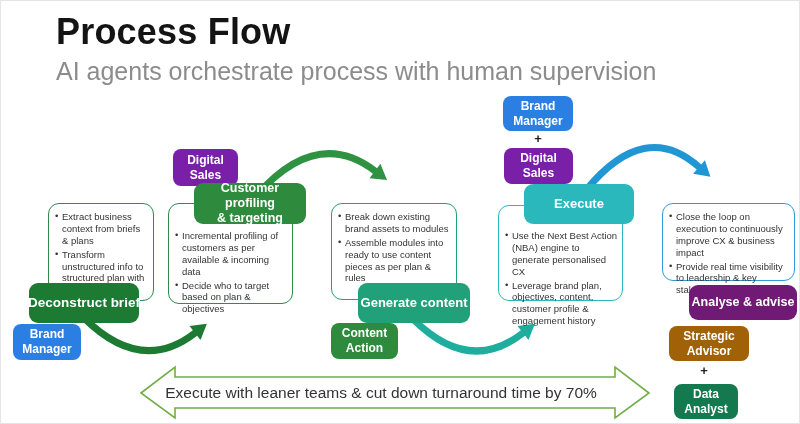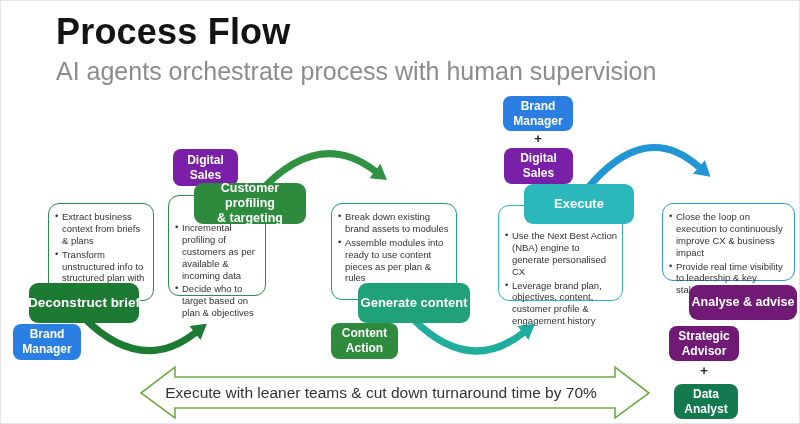--- a/index.html
+++ b/index.html
@@ -76,21 +76,21 @@
       <li>Transform unstructured info to structured plan with clear objectives</li>
     </ul>
   </div>
   <div class="abs stage-title nowrap" style="left: 28px; top: 282px; width: 110px; height: 40px; font-size: 13.5px; background: rgb(29, 122, 51);">
     <span>Deconstruct brief</span>
   </div>
   <div class="abs team-box" style="left: 12px; top: 323px; width: 68px; height: 36px; background: rgb(43, 127, 227);">
     <span>Brand Manager</span>
   </div>
 
-  <div class="abs bullet-box" style="left: 167px; top: 194px; width: 98px; height: 101px; border-color: rgb(46, 139, 74);">
+  <div class="abs bullet-box" style="left: 167px; top: 202px; width: 125px; height: 101px; border-color: rgb(46, 139, 74);">
     <ul style="padding-top:26px;">
       <li>Incremental profiling of customers as per available &amp; incoming data</li>
       <li>Decide who to target based on plan &amp; objectives</li>
     </ul>
   </div>
   <div class="abs team-box" style="left: 172px; top: 148px; width: 65px; height: 37px; background: rgb(122, 31, 168);">
     <span>Digital Sales</span>
   </div>
   <div class="abs stage-title tlines" style="left: 193px; top: 182px; width: 112px; height: 41px; font-size: 12.5px; background: rgb(46, 139, 61);">
     <div>
@@ -133,21 +133,21 @@
 
   <div class="abs bullet-box" style="left: 661px; top: 202px; width: 133px; height: 78px; border-color: rgb(46, 155, 214);">
     <ul>
       <li>Close the loop on execution to continuously improve CX &amp; business impact</li>
       <li>Provide real time visibility to leadership &amp; key stakeholders</li>
     </ul>
   </div>
   <div class="abs stage-title nowrap" style="left: 688px; top: 284px; width: 108px; height: 35px; font-size: 12.5px; background: #701a75;">
     <span>Analyse &amp; advise</span>
   </div>
-  <div class="abs team-box" style="left: 668px; top: 325px; width: 70px; height: 35px; background: #701a75;">
+  <div class="abs team-box" style="left: 668px; top: 325px; width: 80px; height: 35px; background: #a16207;">
     <span>Strategic Advisor</span>
   </div>
   <div class="abs plus" style="left:668px;top:362px;width:70px;height:18px;">+</div>
   <div class="abs team-box" style="left: 673px; top: 383px; width: 64px; height: 35px; background: rgb(21, 121, 79);">
     <span>Data Analyst</span>
   </div>
 
 </div>
 
 </body></html>

